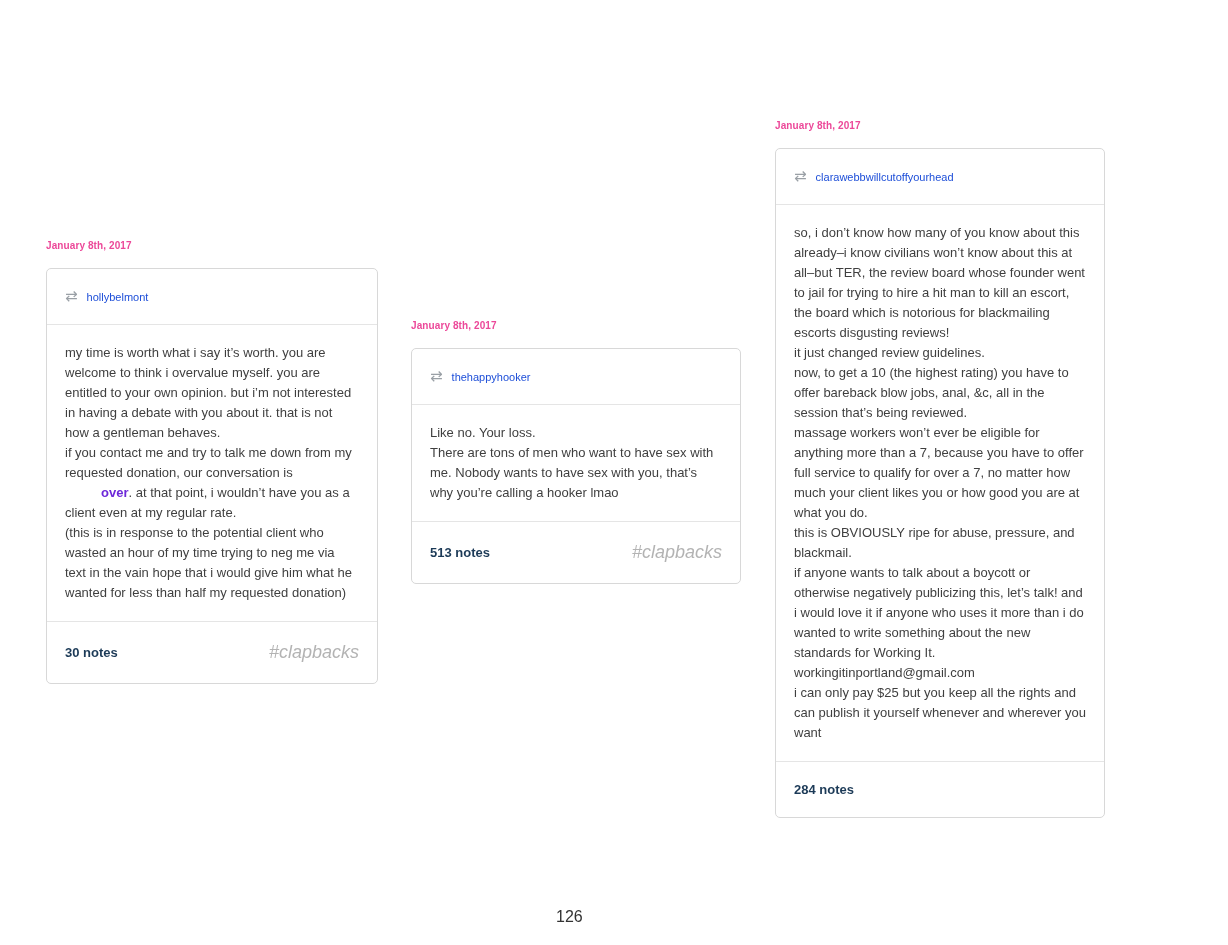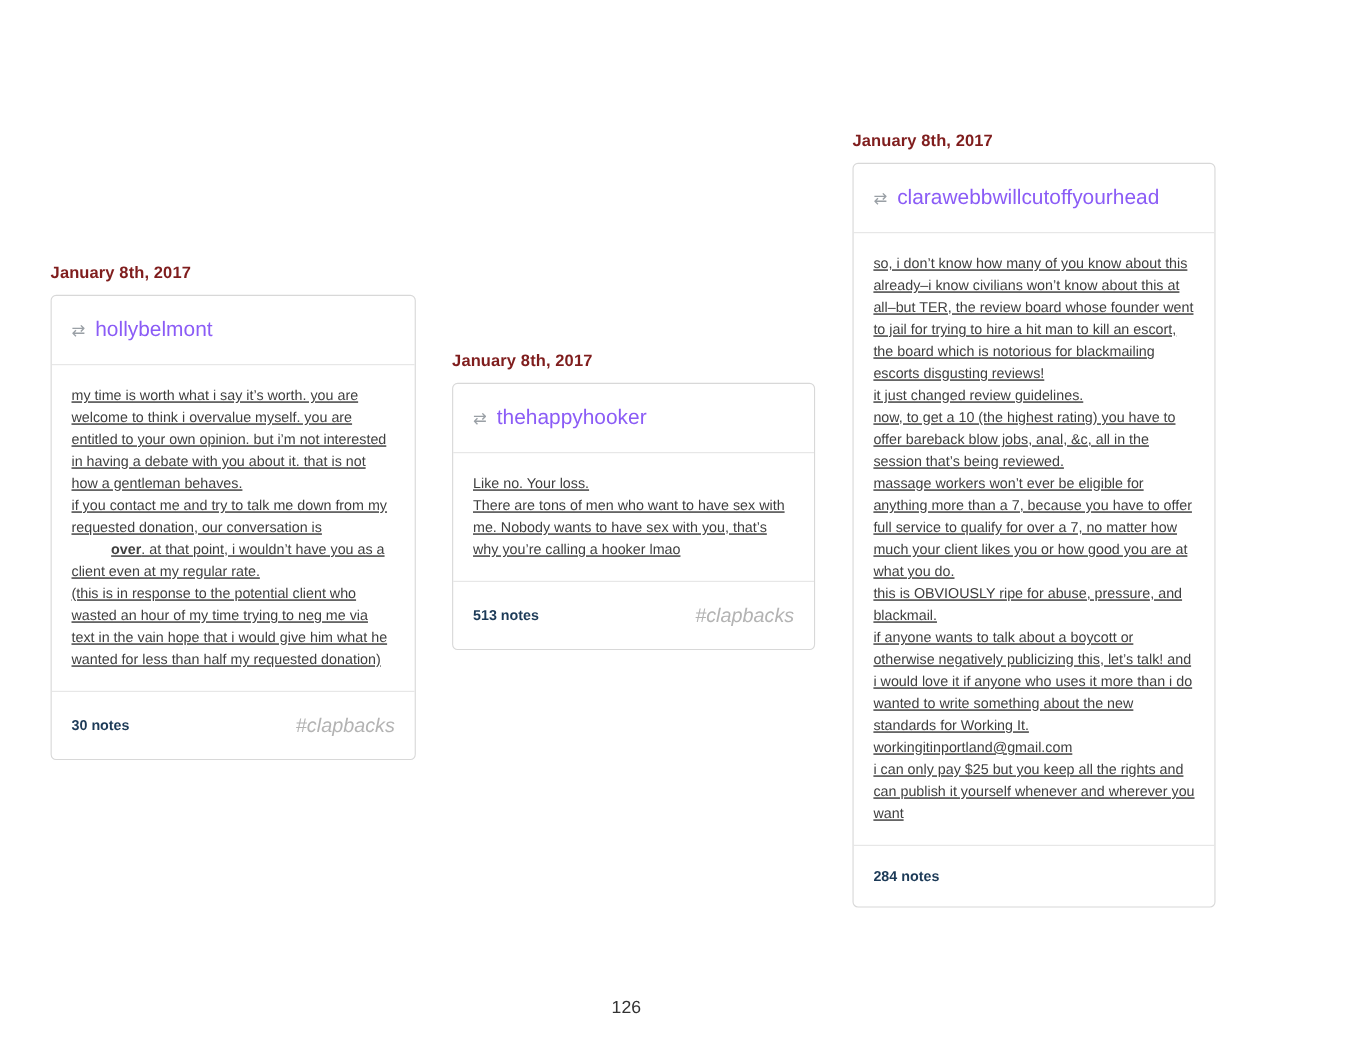--- a/index.html
+++ b/index.html
@@ -10,23 +10,23 @@
     position:relative;
     overflow:hidden;
   }
   .page {
     position:relative;
     width:1228px; height:945px;
     background:#ffffff;
   }
   .post-date {
     position:absolute;
-    font-size:15px;
+    font-size:10px;
     font-weight:bold;
-    color:#7f1d1d;
+    color:#ec4899;
     letter-spacing:0.1px;
   }
   .post-card {
     position:absolute;
     background:#ffffff;
     border:1px solid #d8d8d8;
     border-radius:5px;
   }
   .post-header {
     display:flex;
@@ -35,33 +35,32 @@
     padding:20px 18px;
     border-bottom:1px solid #e5e5e5;
   }
   .reblog-icon {
     color:#9aa0a6;
     font-size:15px;
     line-height:1;
     font-family:"DejaVu Sans", sans-serif;
   }
   .post-username {
-    color:#8b5cf6;
-    font-size:19px;
+    color:#1d4ed8;
+    font-size:11px;
   }
   .post-body {
     padding:18px 18px;
-    text-decoration:underline;
   }
   .post-paragraph {
     font-size:13px;
     line-height:20px;
     color:#3f3f3f;
   }
-  .post-paragraph strong { font-weight:bold; color:#404040;margin-left:36px; }
+  .post-paragraph strong { font-weight:bold; color:#6d28d9;margin-left:36px; }
   .post-footer {
     display:flex;
     justify-content:space-between;
     align-items:center;
     padding:20px 18px;
     border-top:1px solid #e5e5e5;
   }
   .post-notes {
     font-size:13px;
     font-weight:bold;

